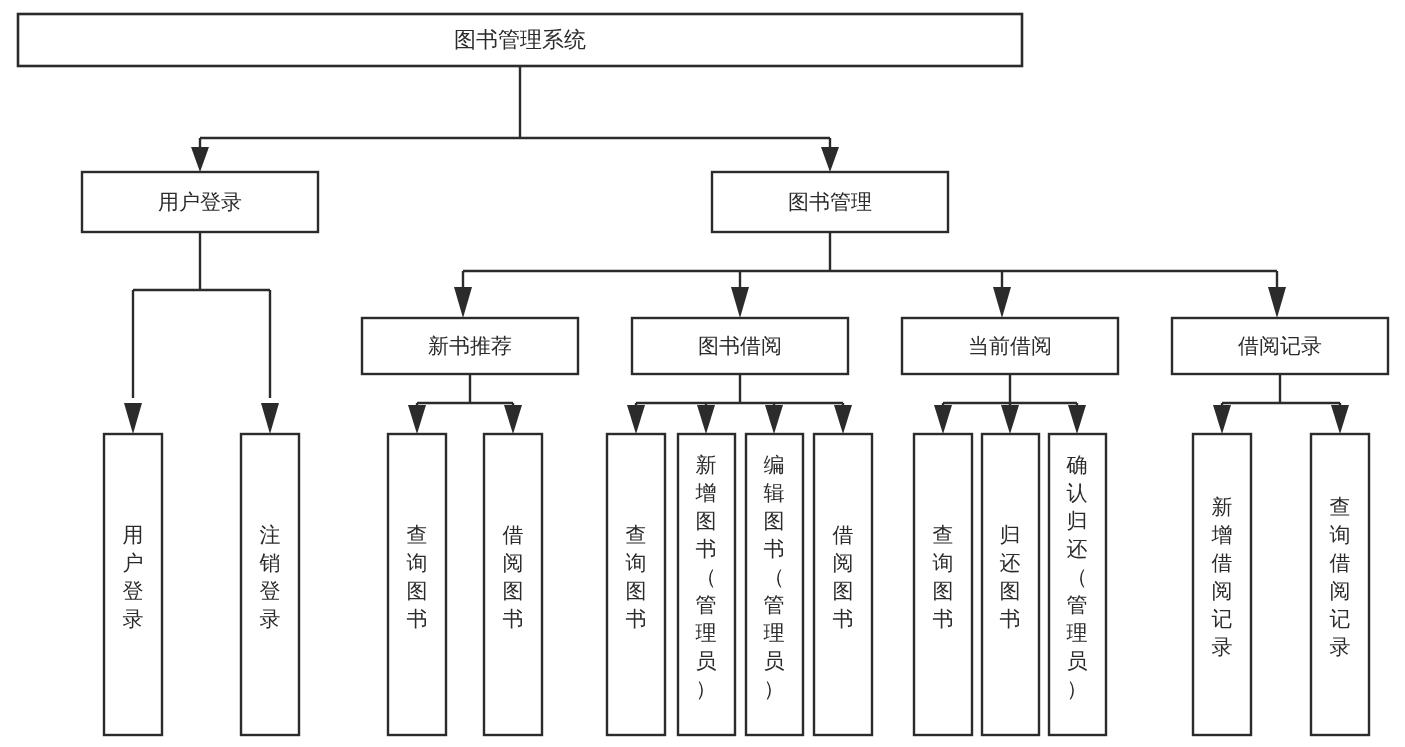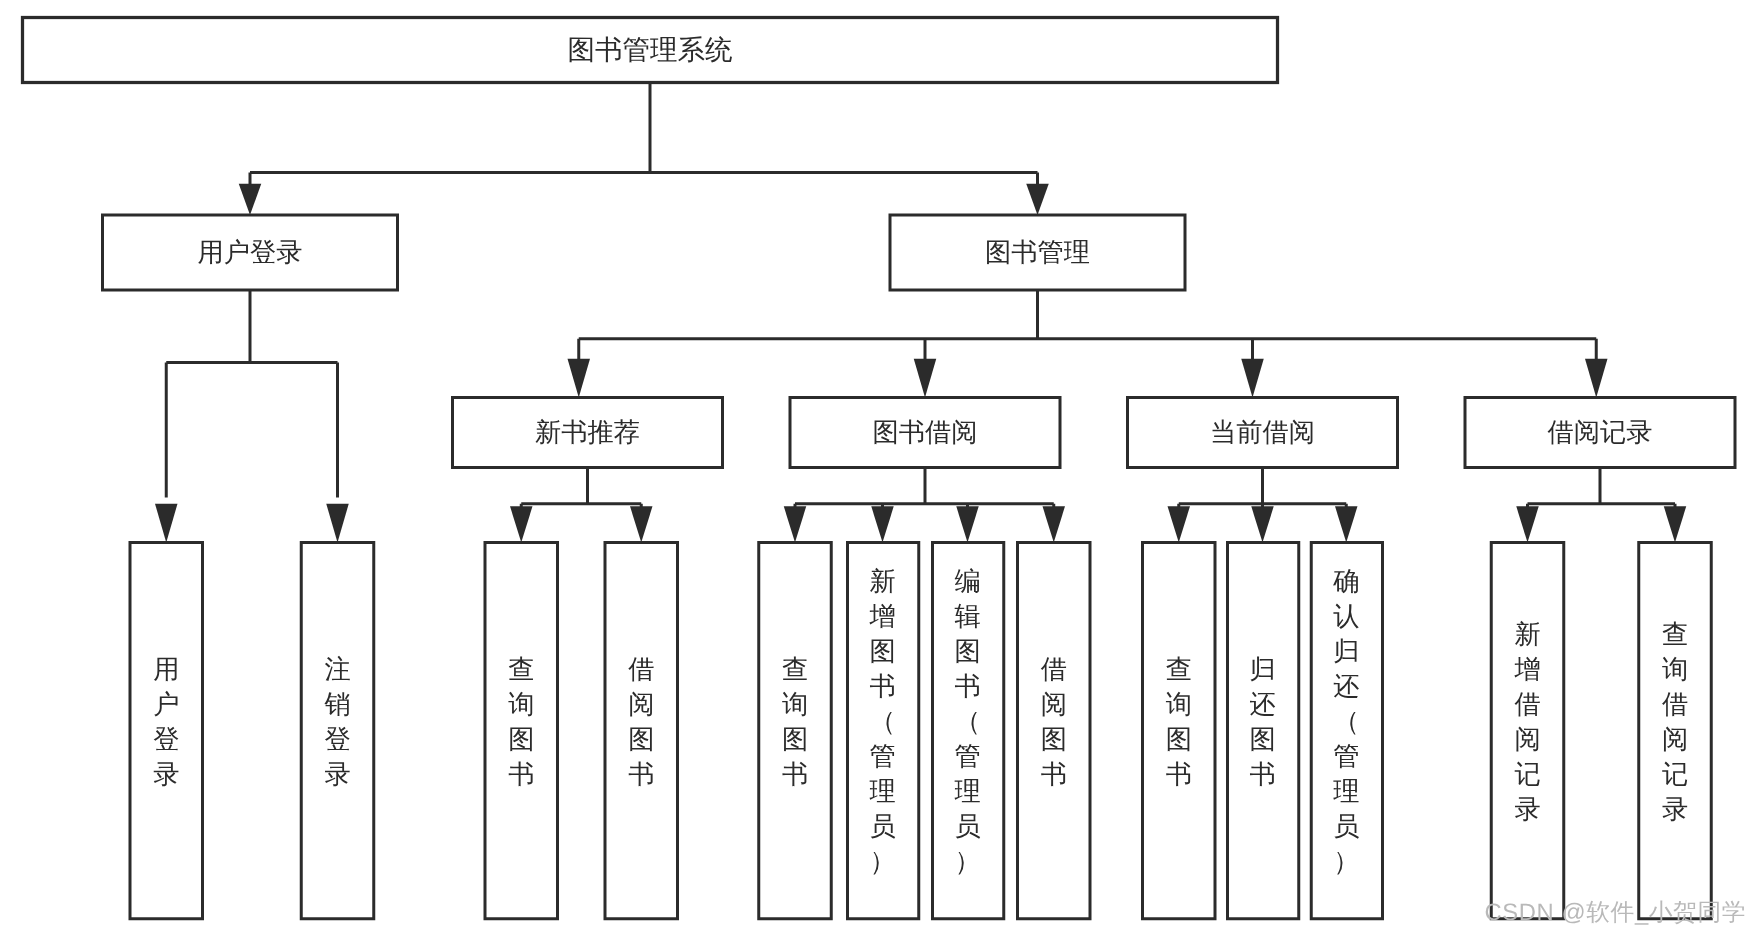--- a/index.html
+++ b/index.html
@@ -232,14 +232,13 @@
         <text class="vlabel" x="1222" y="514"><tspan x="1222" y="514">新</tspan><tspan x="1222" y="542">增</tspan><tspan x="1222" y="570">借</tspan><tspan x="1222" y="598">阅</tspan><tspan x="1222" y="626">记</tspan><tspan x="1222" y="654">录</tspan></text>
       </g>
 
       <g>
         <rect class="node-box" x="1311" y="434" width="58" height="301"></rect>
         <text class="vlabel" x="1340" y="514"><tspan x="1340" y="514">查</tspan><tspan x="1340" y="542">询</tspan><tspan x="1340" y="570">借</tspan><tspan x="1340" y="598">阅</tspan><tspan x="1340" y="626">记</tspan><tspan x="1340" y="654">录</tspan></text>
       </g>
     </g>
   </svg>
 
-  <div class="watermark">CSDN @软件_小贺同学</div>
 </div>
 
 </body></html>

